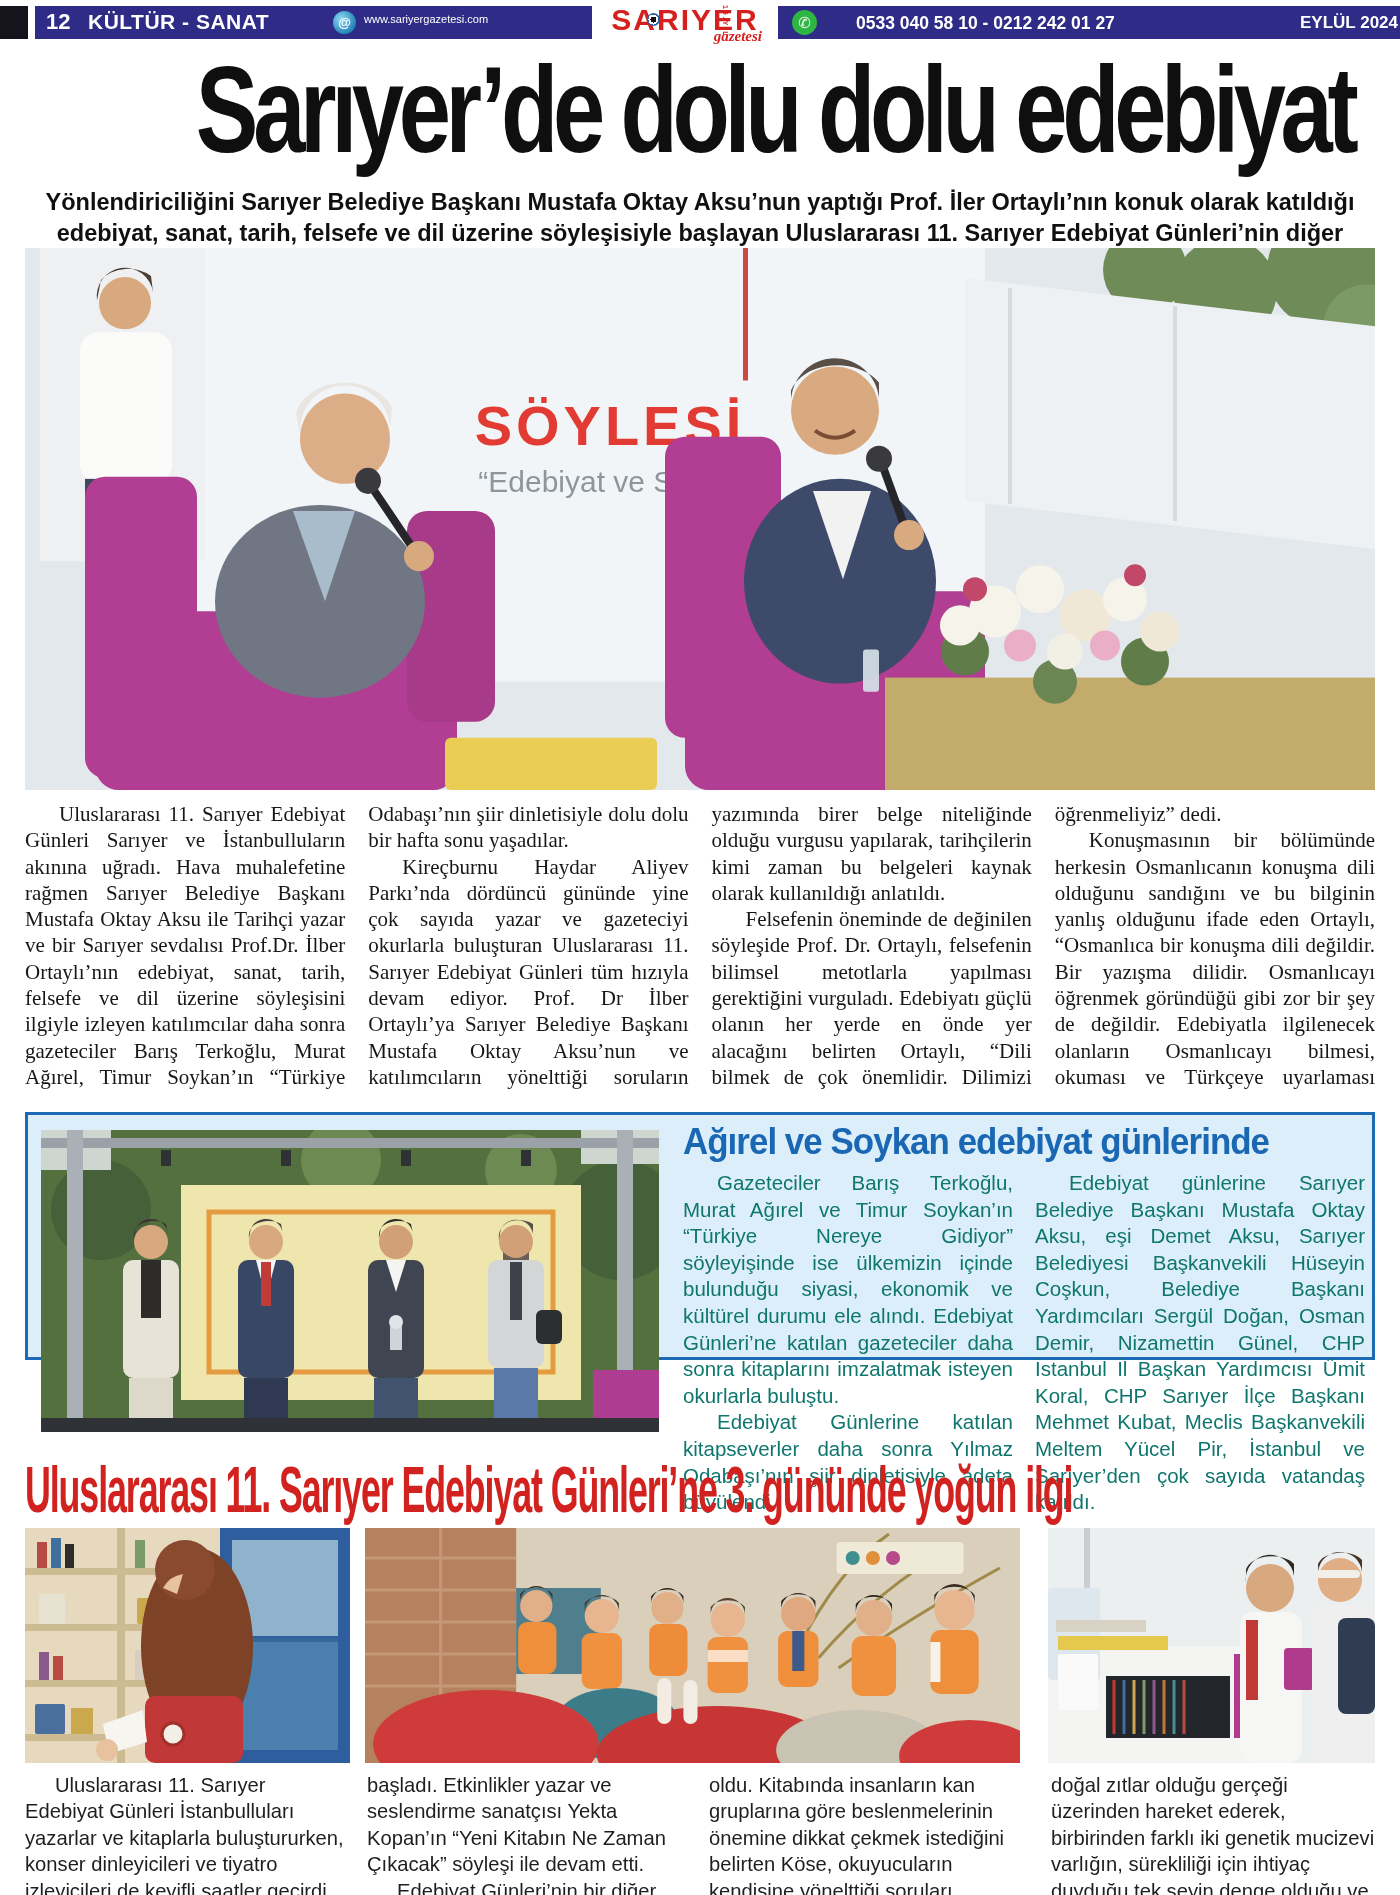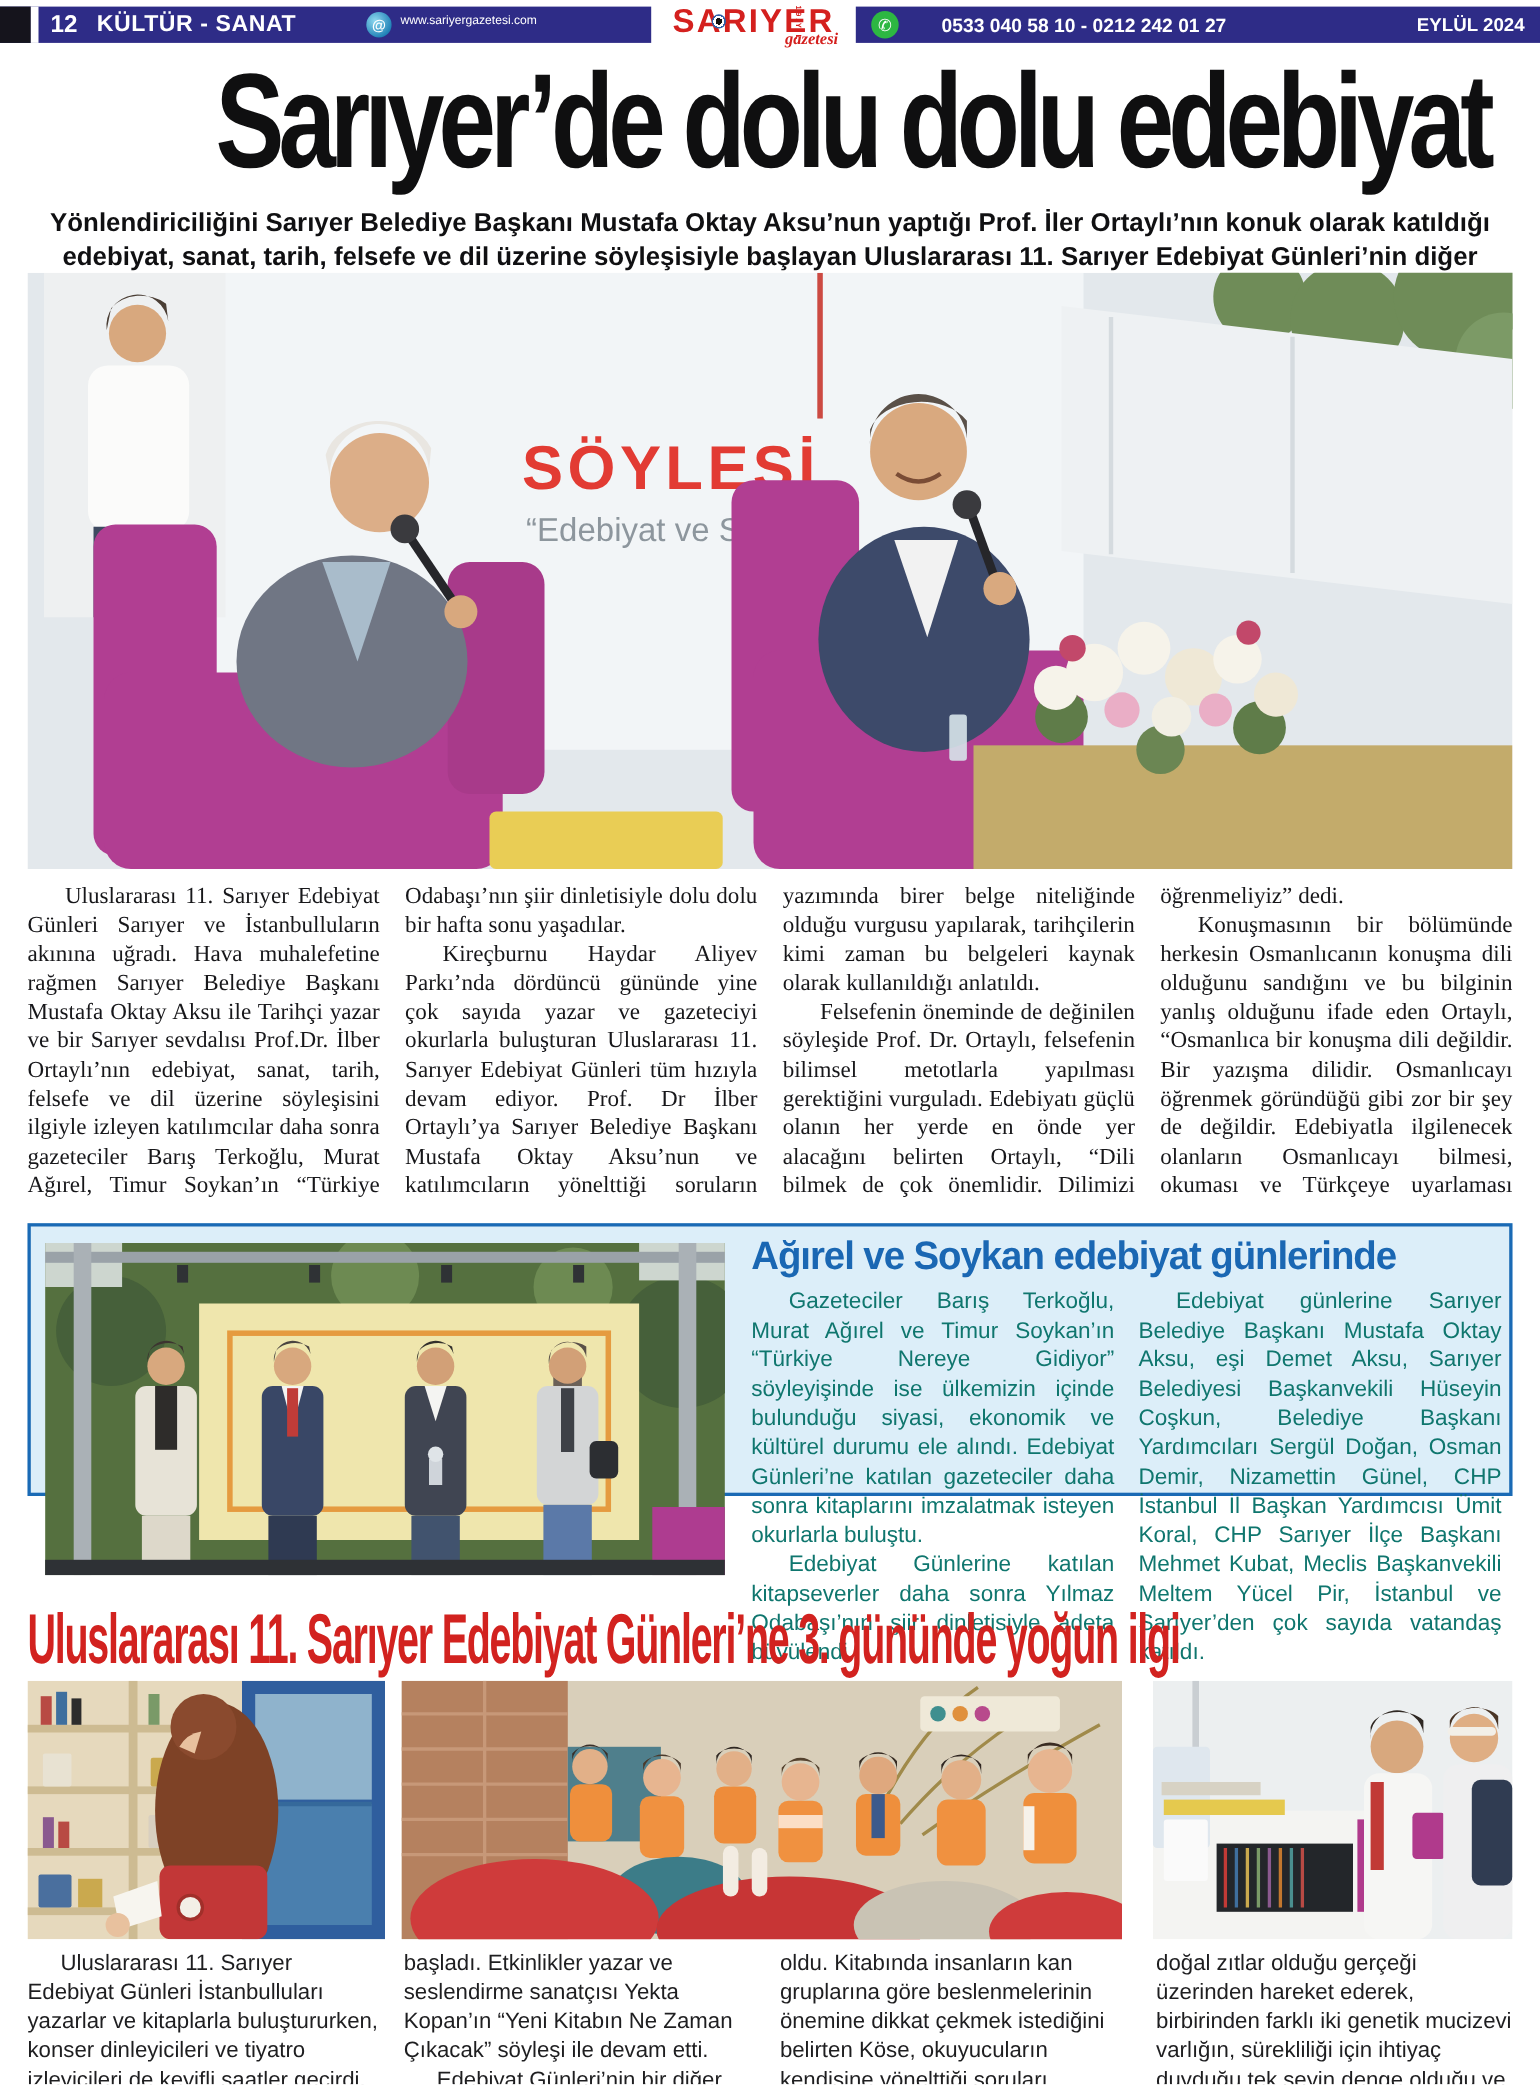--- a/index.html
+++ b/index.html
@@ -12,21 +12,21 @@
   .mh-white-strip{position:absolute;left:28px;top:0;width:7px;height:33px;background:#fff;}
   .mh-num{position:absolute;left:46px;top:3px;font-size:22px;font-weight:bold;}
   .mh-section{position:absolute;left:88px;top:4px;font-size:21px;font-weight:bold;letter-spacing:.5px;}
   .mh-globe{position:absolute;left:333px;top:5px;width:23px;height:23px;border-radius:50%;
             background:radial-gradient(circle at 35% 35%,#8fd9f0,#1d7fb5 75%);
             display:flex;align-items:center;justify-content:center;font-size:13px;font-weight:bold;color:#fff;}
   .mh-url{position:absolute;left:364px;top:7px;font-size:11px;}
   .mh-wa{position:absolute;left:792px;top:4px;width:25px;height:25px;border-radius:50%;background:#2db742;
          display:flex;align-items:center;justify-content:center;font-size:15px;color:#fff;}
   .mh-phones{position:absolute;left:826px;top:7px;font-size:17.5px;font-weight:bold;margin-left:30px;}
-  .mh-date{position:absolute;right:14px;top:7px;font-size:17px;font-weight:bold;}
+  .mh-date{position:absolute;right:2px;top:7px;font-size:17px;font-weight:bold;}
 
   .logo-box{position:absolute;left:592px;top:2px;width:186px;height:47px;background:#fff;
             display:flex;flex-direction:column;align-items:center;justify-content:center;z-index:5;}
   .logo-word{position:relative;color:#d4201e;font-weight:bold;font-size:30px;line-height:.92;letter-spacing:2px;}
   .nazar{position:absolute;left:36px;top:7px;width:13px;height:13px;border-radius:50%;
          background:radial-gradient(circle,#111 0 3px,#fff 3px 5px,#2d5fa8 5px 7px);}
   .logo-year{position:absolute;right:18px;top:12px;color:#d4201e;font-size:7px;font-weight:bold;transform:rotate(90deg);transform-origin:center;}
   .logo-script{align-self:flex-end;margin:-5px 16px 0 0;color:#d4201e;font-family:"Liberation Serif",serif;
                font-style:italic;font-size:15px;font-weight:bold;}
 

